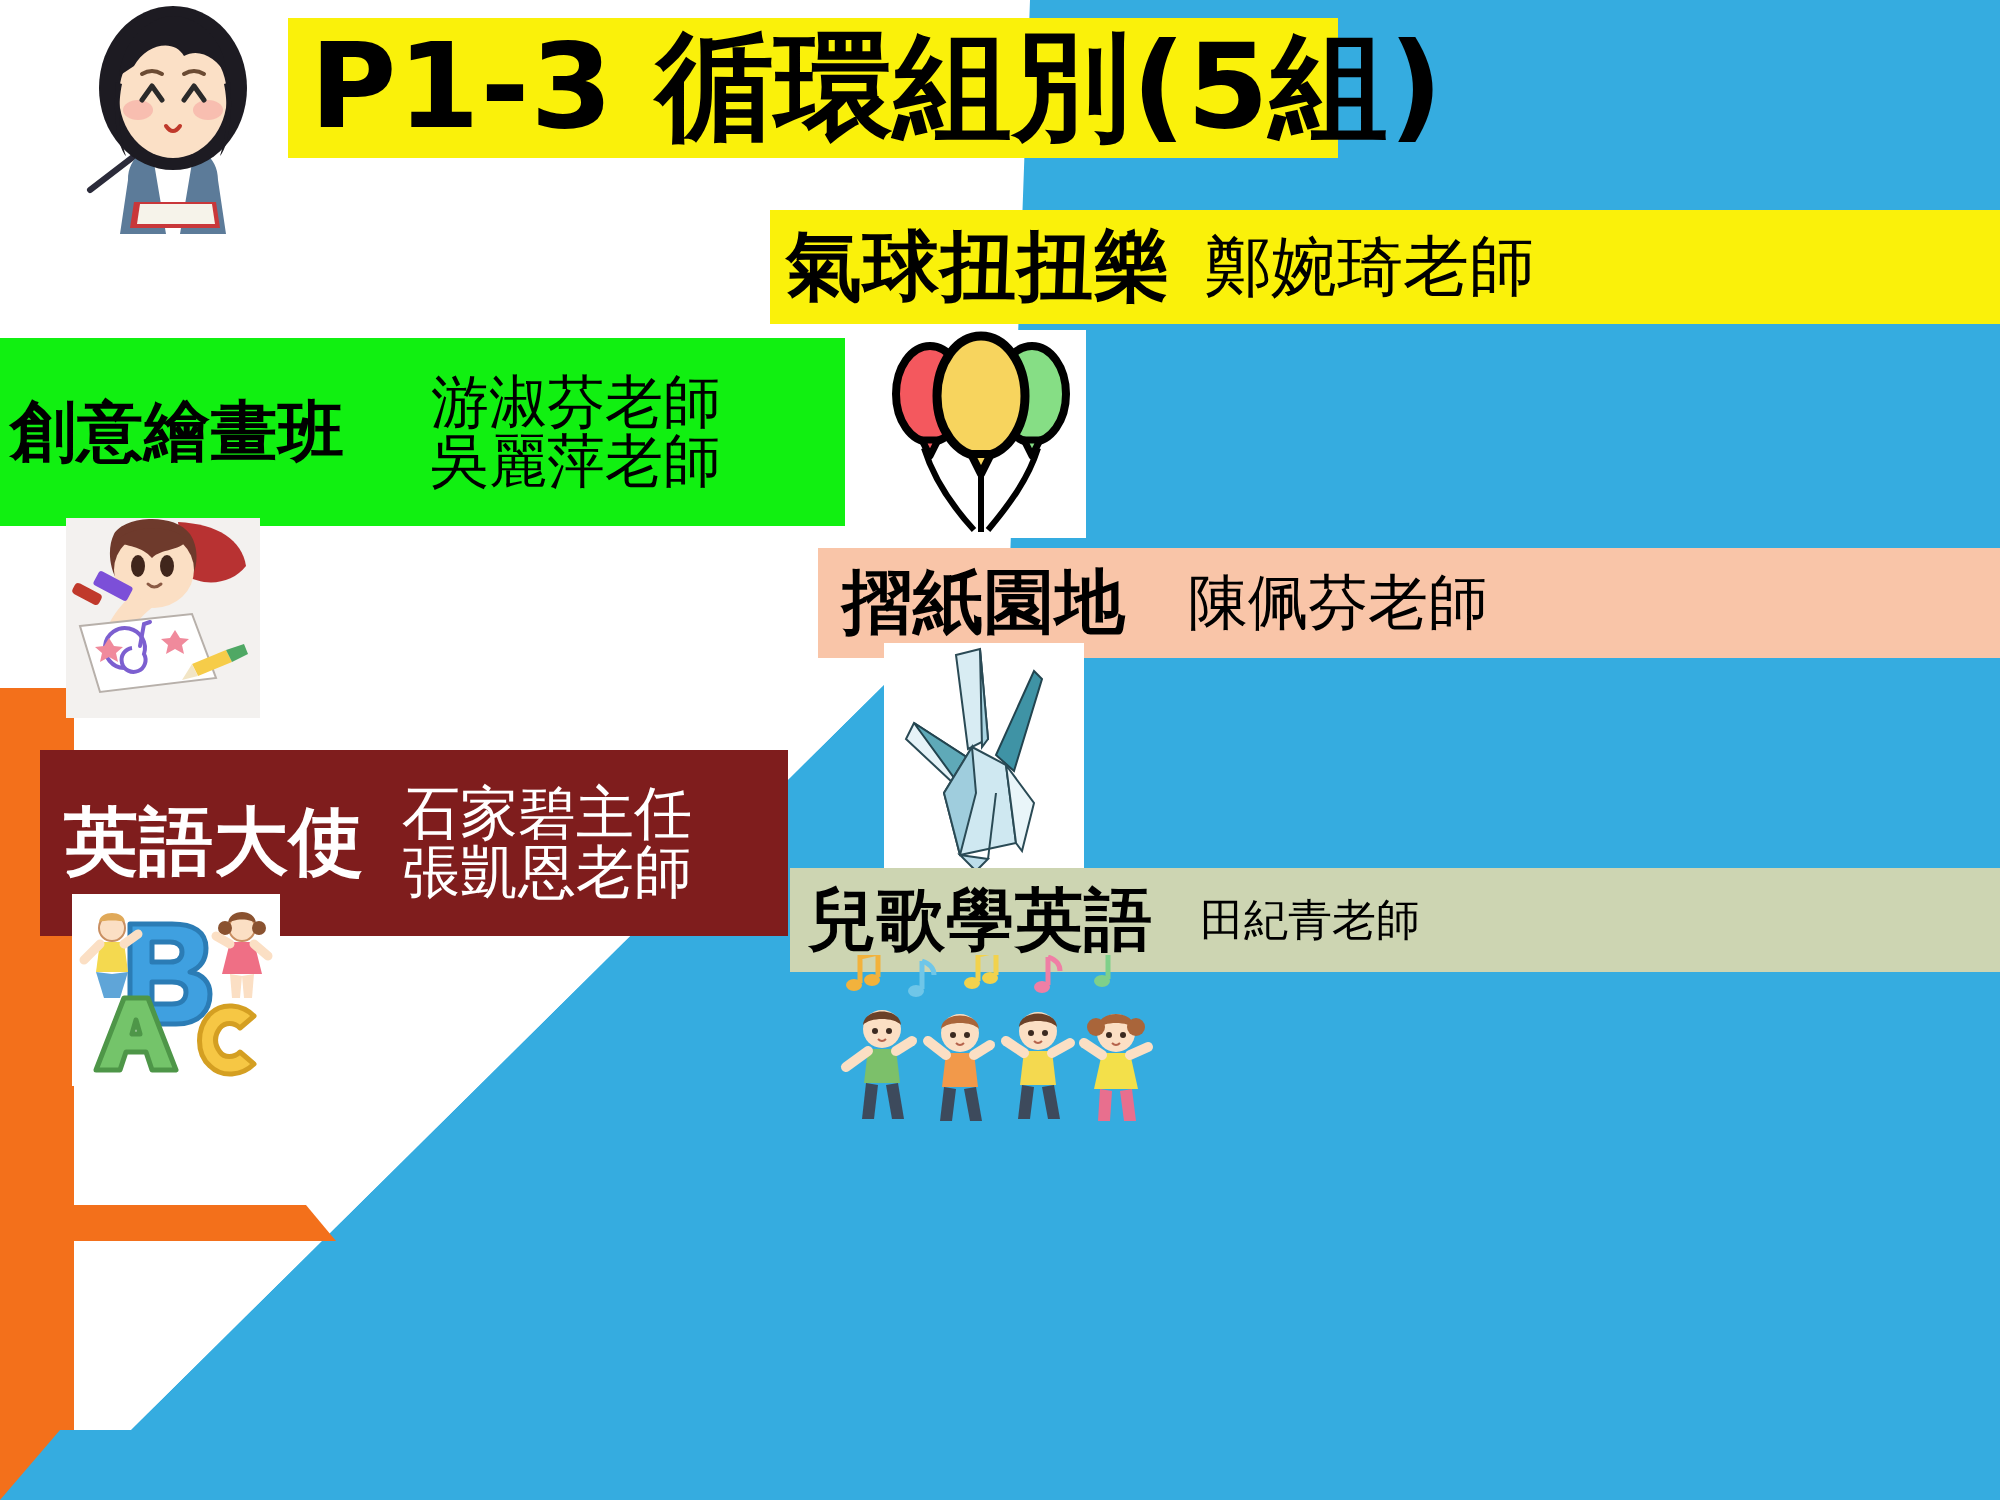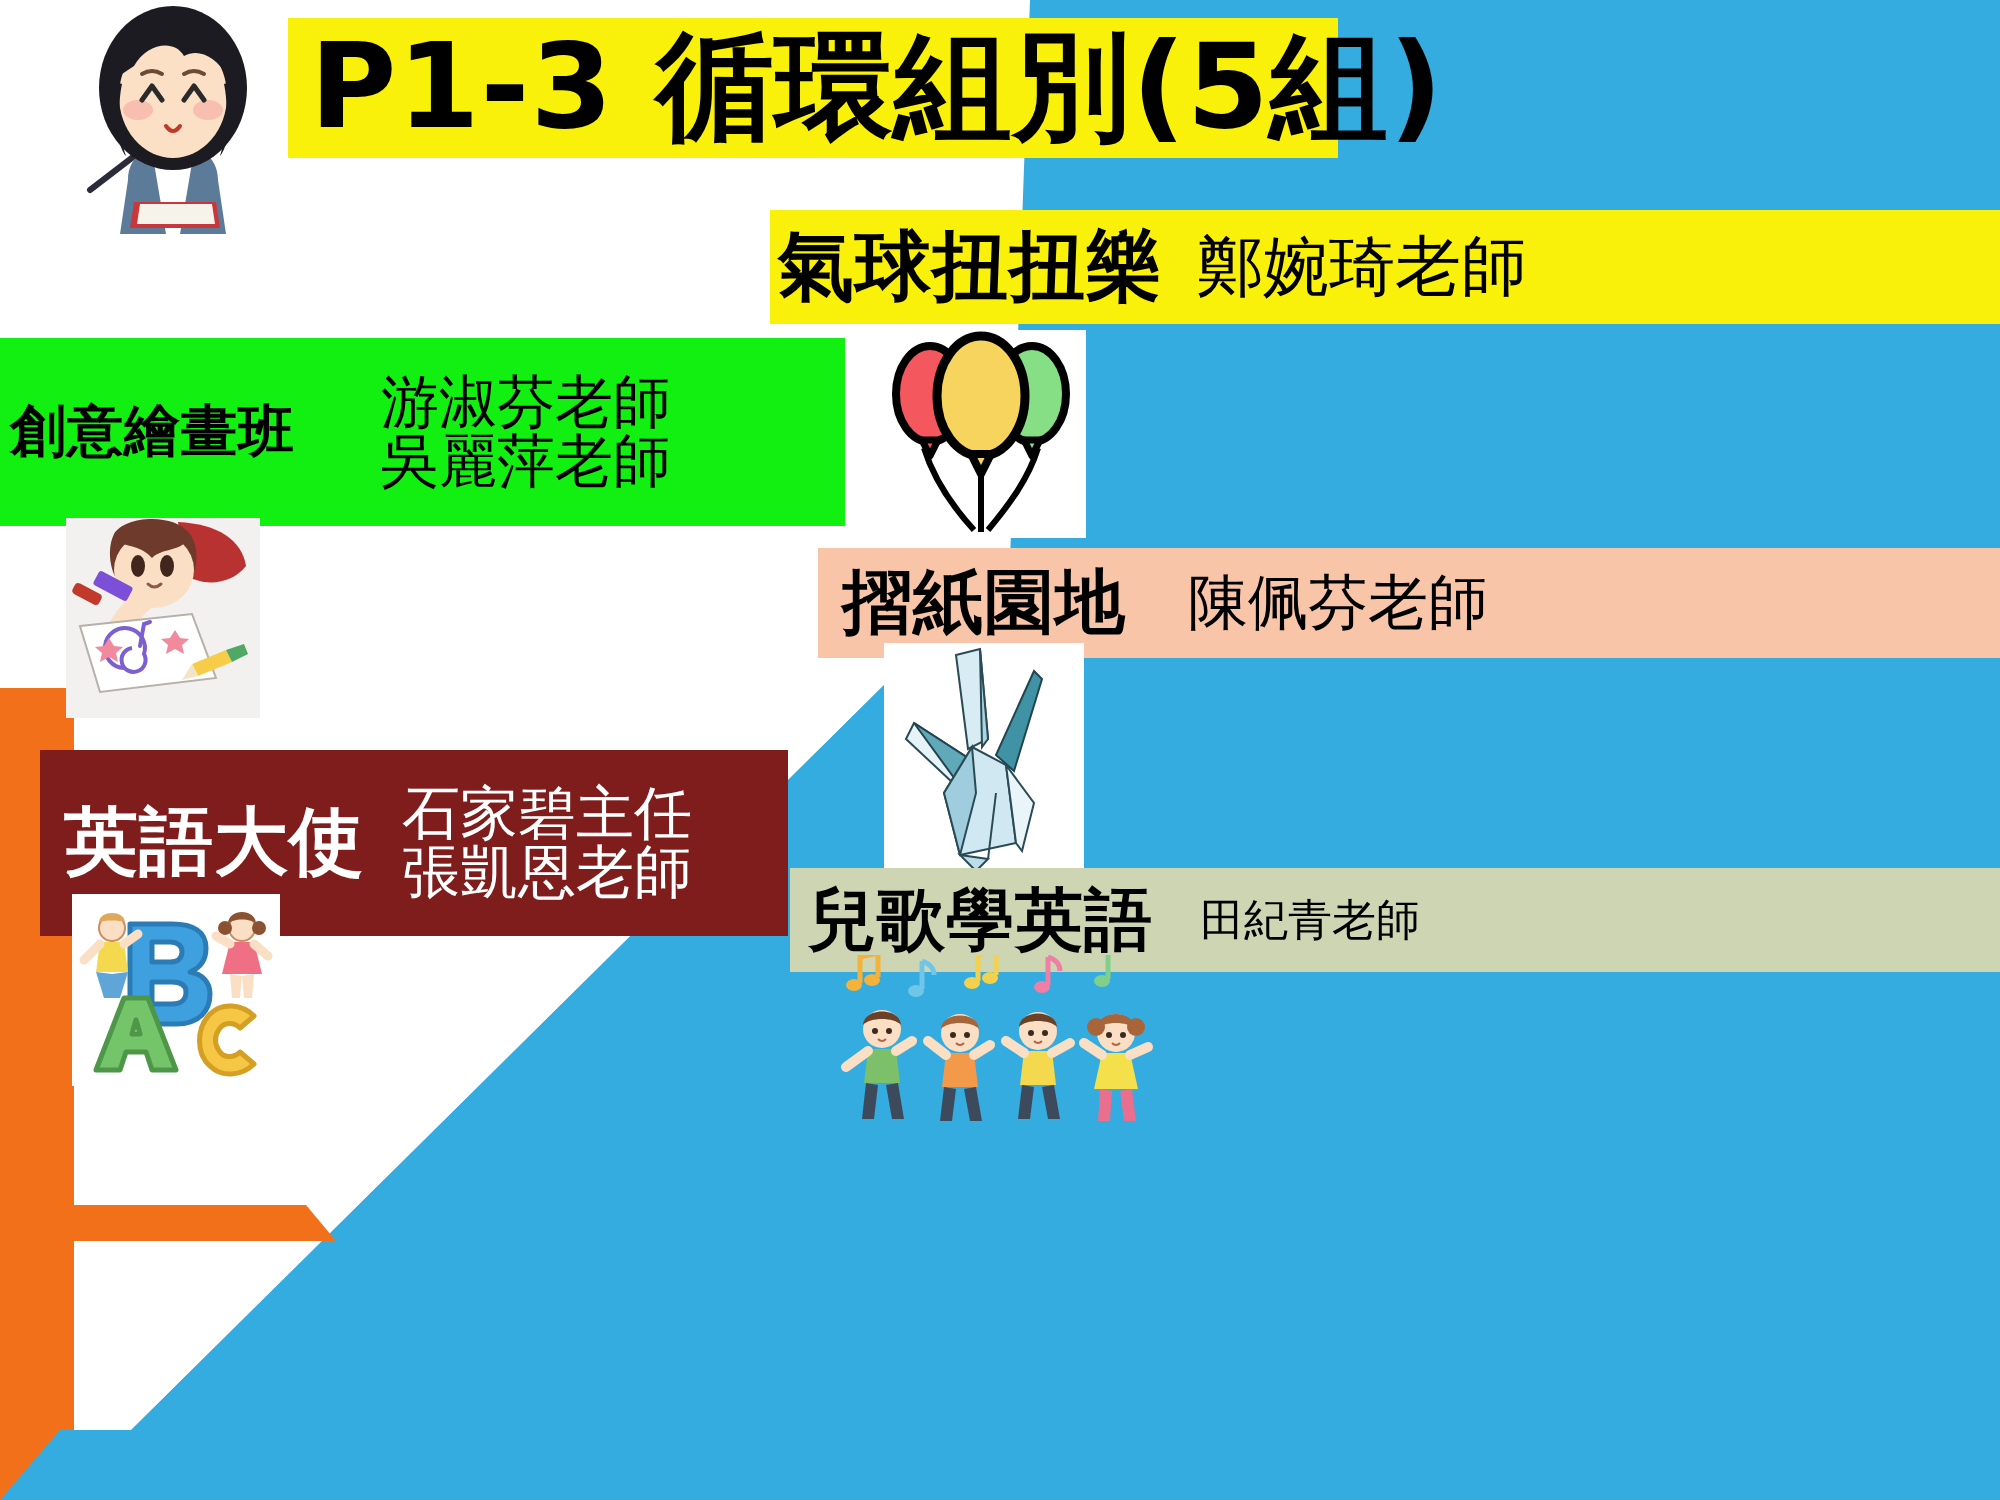--- a/index.html
+++ b/index.html
@@ -51,32 +51,32 @@
     left:288px;top:18px;width:1050px;height:140px;
     background:#faf10a;
     padding-left:22px;
   }
   #title-banner .title{font-size:118px;color:#000;}
 
   
   #balloon-banner{
     left:770px;top:210px;width:1230px;height:114px;
     background:#faf10a;
-    padding-left:8px;
+    padding-left:16px;
   }
   #balloon-banner .title{font-size:76px;color:#000;}
   #balloon-banner .teacher{font-size:66px;color:#000;margin-left:34px;}
 
   
   #drawing-banner{
     left:0px;top:338px;width:845px;height:188px;
     background:#11f011;
     padding-left:10px;
   }
-  #drawing-banner .title{font-size:56px;color:#000;}
+  #drawing-banner .title{font-size:66px;color:#000;}
   #drawing-banner .teacher{font-size:58px;color:#000;margin-left:86px;}
 
   
   #origami-banner{
     left:818px;top:548px;width:1182px;height:110px;
     background:#f9c5a8;
     padding-left:24px;
   }
   #origami-banner .title{font-size:70px;color:#000;}
   #origami-banner .teacher{font-size:60px;color:#000;margin-left:62px;}

